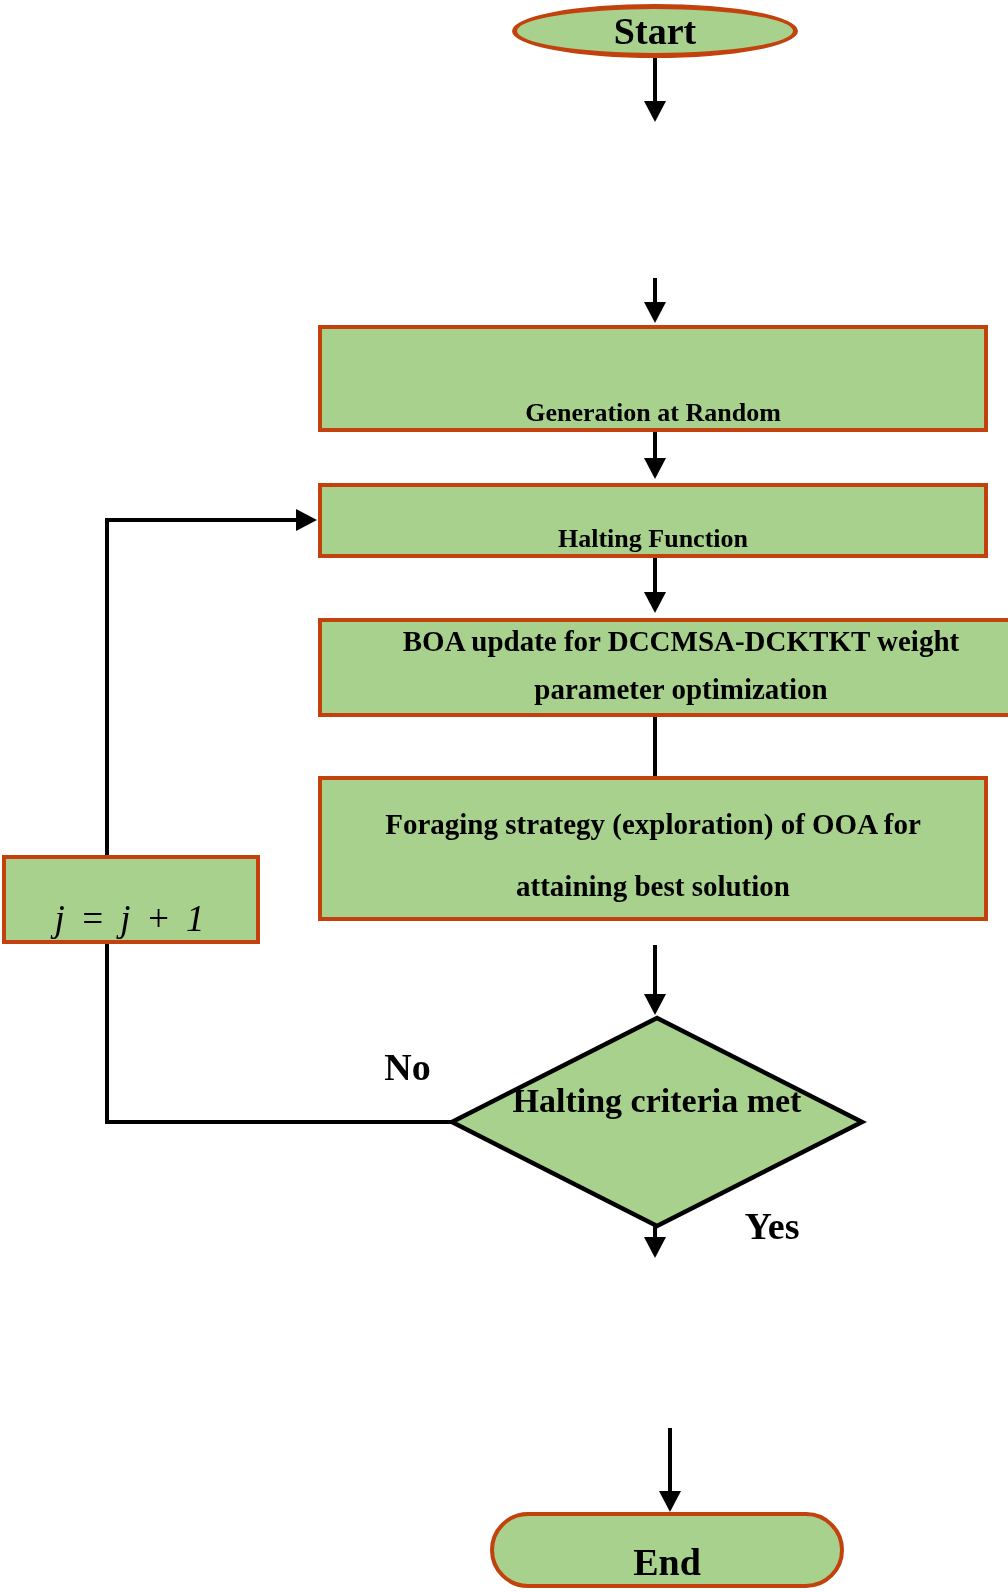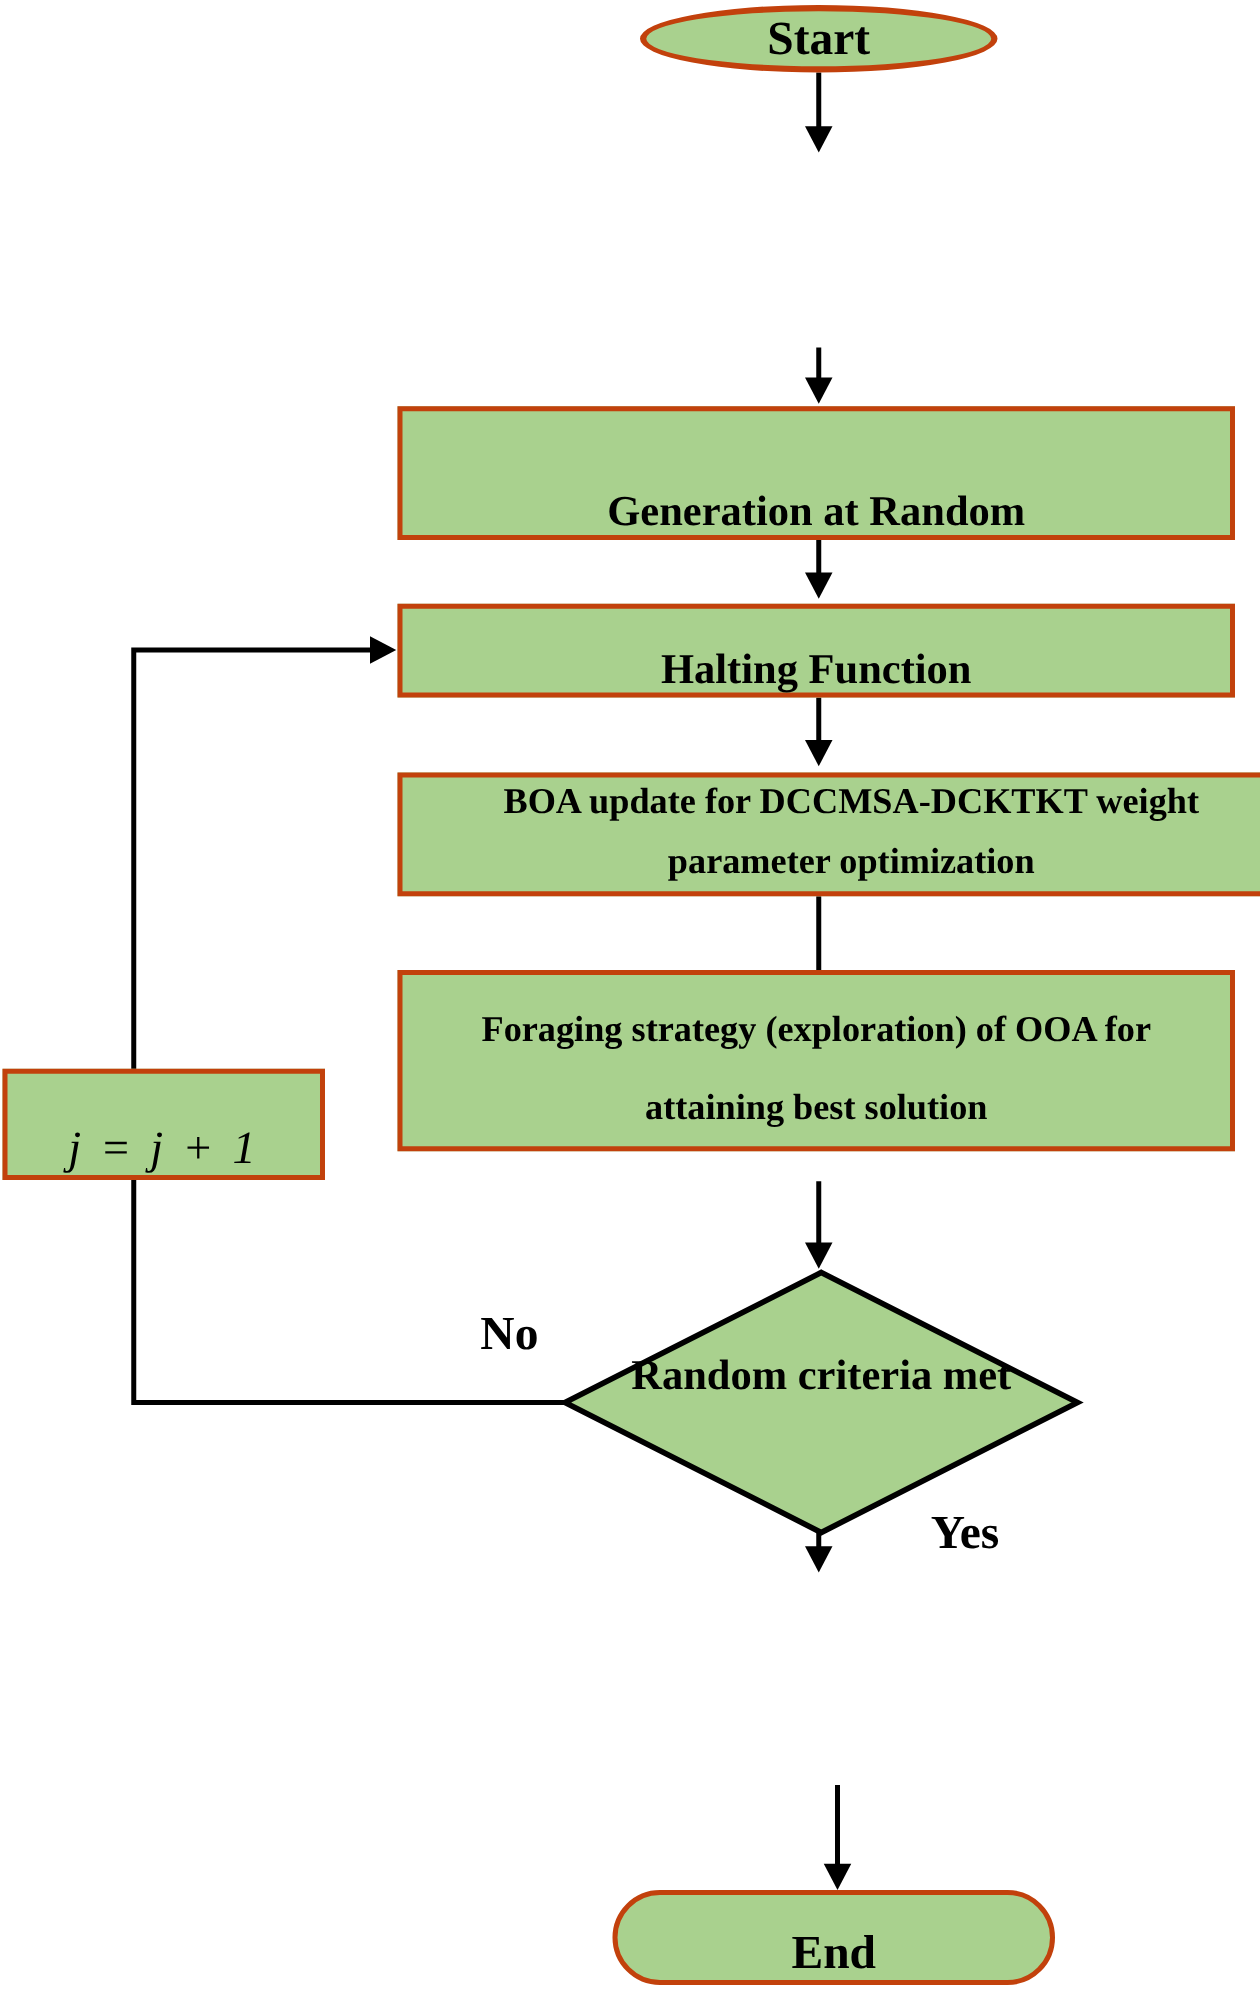--- a/index.html
+++ b/index.html
@@ -59,21 +59,21 @@
     z-index: 2;
     font-weight: 700;
     font-size: 34px;
     line-height: 45px;
     text-align: center;
     background: transparent;
     border: none;
   }
   
   .t-terminal { font-size: 38px; line-height: 1.1; }
-  .t-big      { font-size: 34px; line-height: 1.1; }
+  .t-big      { font-size: 26px; line-height: 1.1; }
   .t-body     { font-size: 29px; }
   .lh-setup   .line { line-height: 52px; }
   .lh-update  .line { line-height: 48px; }
   .lh-forage  .line { line-height: 62px; }
   .lh-result  .line { line-height: 39px; }
   .t-math {
     font-size: 37px;
     font-style: italic;
     font-weight: 400;
     letter-spacing: 3px;
@@ -137,21 +137,21 @@
   <div class="node t-body lh-forage" style="left:318px; top:776px; width:670px; height:145px;">
     <span class="line">Foraging strategy (exploration) of OOA for</span>
     <span class="line">attaining best solution</span>
   </div>
 
   <div class="node t-math" style="left:2px; top:855px; width:258px; height:89px;">
     <span class="line">j = j + 1</span>
   </div>
 
   <div class="diamond-label" style="left:482px; top:1078px; width:350px;">
-    <span class="line">Random criteria</span>
+    <span class="line">Halting criteria</span>
     <span class="line">met</span>
   </div>
 
   <div class="floating-label" style="left:365px; top:1048px; width:85px;">No</div>
   <div class="floating-label" style="left:722px; top:1207px; width:100px;">Yes</div>
 
 
   <div class="node stadium t-terminal" style="left:490px; top:1512px; width:354px; height:76px;">
     <span class="line">End</span>
   </div>

